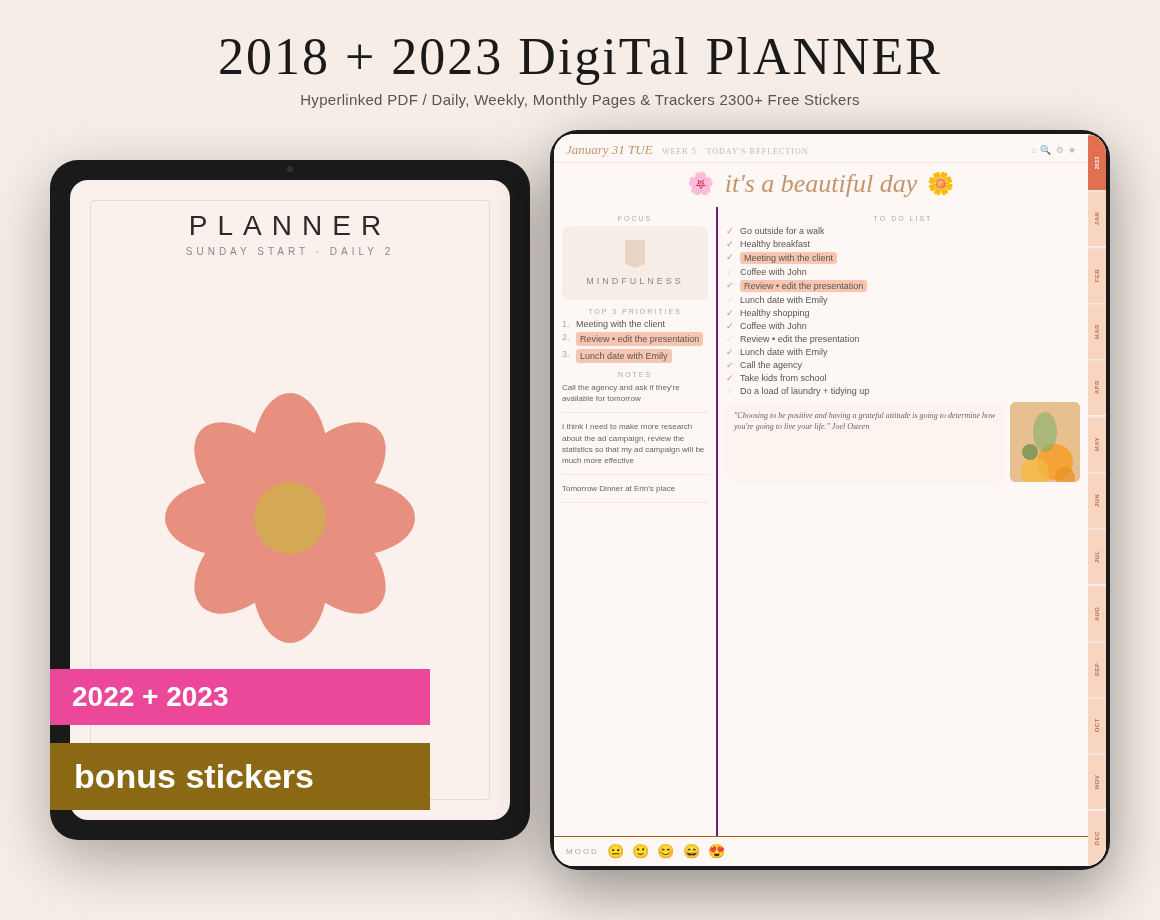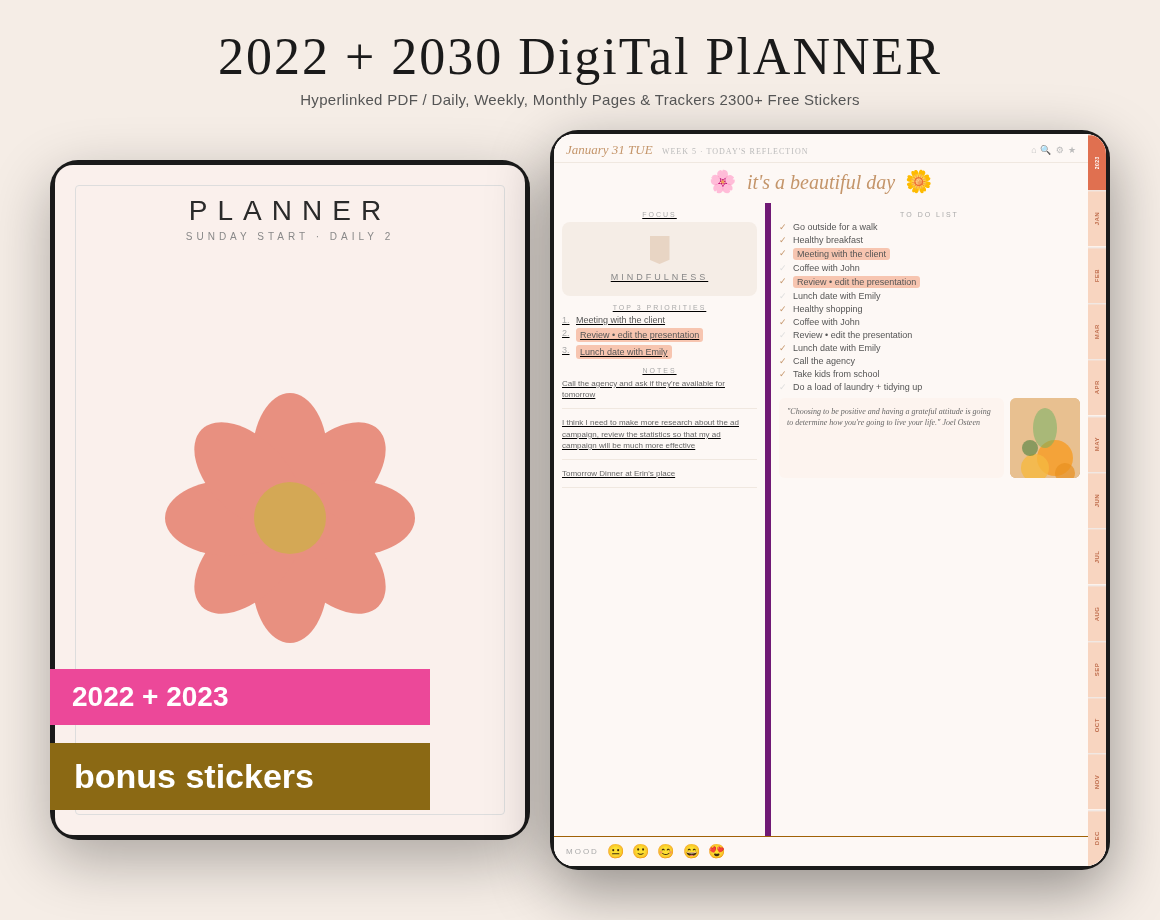--- a/index.html
+++ b/index.html
@@ -47,21 +47,21 @@
 
     
     .tablet-left {
       position: absolute;
       left: 0;
       top: 30px;
       width: 480px;
       height: 680px;
       background: #1a1a1a;
       border-radius: 28px;
-      padding: 5px;
+      padding: 20px;
       box-shadow: 0 20px 60px rgba(0,0,0,0.3);
       z-index: 2;
     }
     .tablet-left-screen {
       width: 100%;
       height: 100%;
       background: #faf0ec;
       border-radius: 18px;
       overflow: hidden;
       display: flex;
@@ -174,37 +174,36 @@
       display: flex;
       align-items: center;
       justify-content: center;
       gap: 10px;
       background: #fdf8f5;
     }
     .day-flower {
       font-size: 22px;
     }
     .beautiful-day-text {
-      font-size: 20px;
+      font-size: 26px;
       color: #c4956a;
       font-family: 'Georgia', cursive;
       font-style: italic;
     }
 
     .planner-body {
       display: flex;
       flex: 1;
       overflow: hidden;
     }
     .planner-left-col {
-      width: 217px;
-      border-right: 6px solid #701a75;
+      width: 164px;
+      border-right: 2px solid #701a75;
       overflow-y: auto;
       padding: 8px;
-      text-decoration: underline;
     }
     .planner-right-col {
       flex: 1;
       overflow-y: auto;
       padding: 8px;
     }
 
     .section-label {
       font-size: 7px;
       letter-spacing: 2px;
@@ -397,21 +396,21 @@
     .mood-icons {
       display: flex;
       gap: 8px;
       font-size: 14px;
     }
   </style>
 </head>
 <body>
 
 <div class="header">
-  <div class="header-title">2022 + 2030 DigiTal PlANNER</div>
+  <div class="header-title">2018 + 2023 DigiTal PlANNER</div>
   <div class="header-subtitle">Hyperlinked PDF / Daily, Weekly, Monthly Pages &amp; Trackers 2300+ Free Stickers</div>
 </div>
 
 <div class="tablets-area">
 
   <div class="tablet-left">
     <div class="camera-dot"></div>
     <div class="tablet-left-screen">
       <div class="planner-border-box"></div>
       <div class="tablet-left-top">

